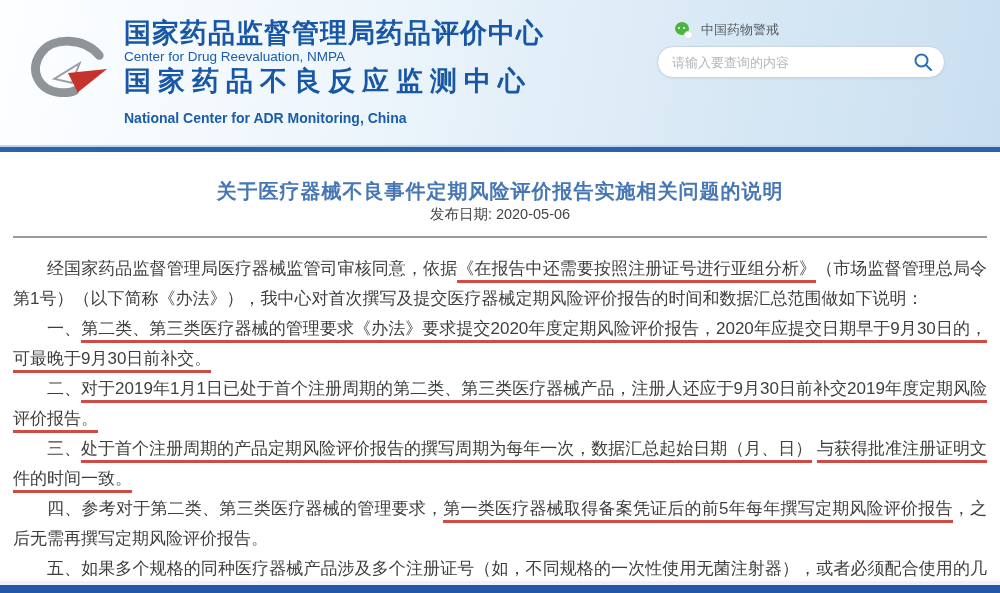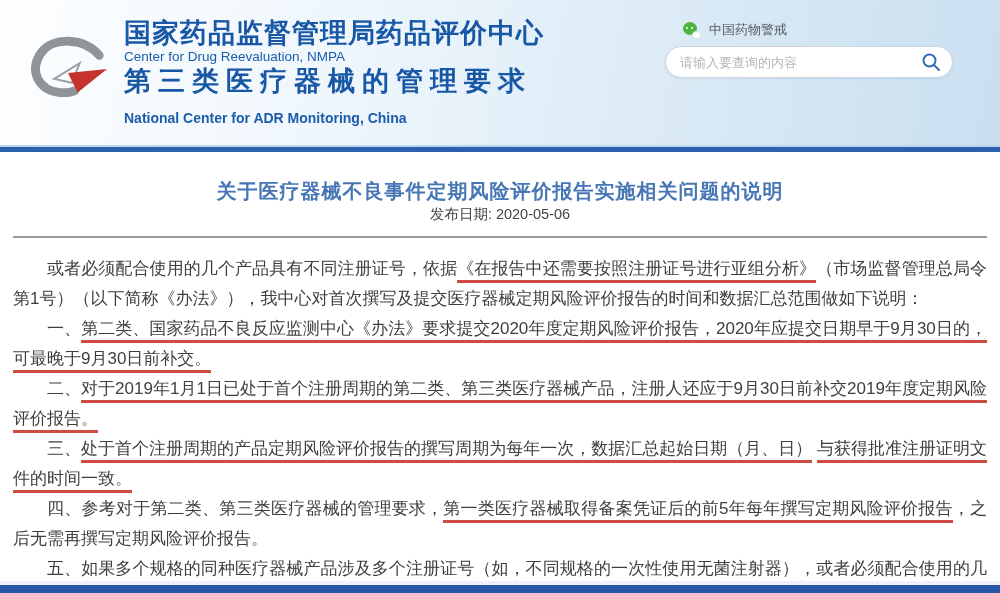--- a/index.html
+++ b/index.html
@@ -13,21 +13,21 @@
     background:linear-gradient(100deg,#fdfeff 0%,#eef6fc 35%,#dcebf6 65%,#c9dff0 100%);
   }
   .header-inner { display:flex; align-items:center; height:100%; padding-left:14px; }
   .logo-wrap { width:104px; height:92px; display:flex; align-items:center; justify-content:center; }
   .org-block { margin-left:6px; line-height:1; }
   .org-cn1 { color:#1757a6; font-size:27px; font-weight:bold; letter-spacing:1px; }
   .org-en1 { color:#1b5cab; font-size:13.5px; font-weight:normal; margin-top:3px; }
   .org-cn2 { color:#1757a6; font-size:27px; font-weight:bold; letter-spacing:7px; margin-top:4px; }
   .org-en2 { color:#1b5cab; font-size:14px; font-weight:bold; margin-top:16px; }
 
-  .header-right { position:absolute; right:45px; top:18px; width:290px; }
+  .header-right { position:absolute; right:53px; top:18px; width:290px; }
   .wechat-row { display:flex; align-items:center; gap:8px; margin-left:18px; height:24px; }
   .wechat-ico { position:relative; width:18px; height:17px; }
   .wechat-ico .big { position:absolute; left:0; top:0; width:14px; height:13px; background:#4fb33f; border-radius:50%; }
   .wechat-ico .big:before, .wechat-ico .big:after { content:""; position:absolute; width:2px; height:2px; background:#fff; border-radius:50%; top:5px; }
   .wechat-ico .big:before { left:3px; } .wechat-ico .big:after { left:8px; }
   .wechat-ico .small { position:absolute; right:0; bottom:0; width:9px; height:8px; background:#ffffff; border:1px solid #d8e4d6; border-radius:50%; }
   .wechat-label { font-size:13px; color:#555a60; }
 
   .search-box {
     margin-top:4px; display:flex; align-items:center;
@@ -66,21 +66,21 @@
       <div class="logo-wrap">
         <svg width="98" height="86" viewBox="0 0 100 88">
           <path d="M84 26 C 70 8, 36 6, 24 24 C 12 42, 22 62, 44 64 C 50 64.5, 55 64, 59 62" fill="none" stroke="#8f9499" stroke-width="9" stroke-linecap="round"></path>
           <path d="M38 50 L64 34 L56 54 Z" fill="#ffffff" stroke="#9aa0a6" stroke-width="2"></path>
           <path d="M52 44 L92 40 L62 64 Z" fill="#c5342c"></path>
         </svg>
       </div>
       <div class="org-block">
         <div class="org-cn1">国家药品监督管理局药品评价中心</div>
         <div class="org-en1">Center for Drug Reevaluation, NMPA</div>
-        <div class="org-cn2">第三类医疗器械的管理要求</div>
+        <div class="org-cn2">国家药品不良反应监测中心</div>
         <div class="org-en2">National Center for ADR Monitoring, China</div>
       </div>
     </div>
 
     <div class="header-right">
       <div class="wechat-row">
         <span class="wechat-ico">
           <span class="big"></span>
             <span class="small"></span>
         </span>
@@ -98,23 +98,23 @@
     </div>
   </div>
   <div class="header-divider"></div>
 
   <div class="article">
     <div class="article-title">关于医疗器械不良事件定期风险评价报告实施相关问题的说明</div>
     <div class="article-date">发布日期: 2020-05-06</div>
     <hr class="title-divider">
 
     <div class="body-text">
-      <p><span>或者必须配合使用的几个产品具有不同注册证号，依据</span><span class="u">《在报告中还需要按照注册证号进行亚组分析》</span><span>（市场监督管理总局令第1号）（以下简称《办法》），我中心对首次撰写及提交医疗器械定期风险评价报告的时间和数据汇总范围做如下说明：</span></p>
+      <p><span>经国家药品监督管理局医疗器械监管司审核同意，依据</span><span class="u">《在报告中还需要按照注册证号进行亚组分析》</span><span>（市场监督管理总局令第1号）（以下简称《办法》），我中心对首次撰写及提交医疗器械定期风险评价报告的时间和数据汇总范围做如下说明：</span></p>
 
-      <p><span>一、</span><span class="u">第二类、国家药品不良反应监测中心《办法》要求提交2020年度定期风险评价报告，2020年应提交日期早于9月30日的，可最晚于9月30日前补交。</span></p>
+      <p><span>一、</span><span class="u">第二类、第三类医疗器械的管理要求《办法》要求提交2020年度定期风险评价报告，2020年应提交日期早于9月30日的，可最晚于9月30日前补交。</span></p>
 
       <p><span>二、</span><span class="u">对于2019年1月1日已处于首个注册周期的第二类、第三类医疗器械产品，注册人还应于9月30日前补交2019年度定期风险评价报告。</span></p>
 
       <p><span>三、</span><span class="u">处于首个注册周期的产品定期风险评价报告的撰写周期为每年一次，数据汇总起始日期（月、日）</span><span> </span><span class="u">与获得批准注册证明文件的时间一致。</span></p>
 
       <p><span>四、参考对于第二类、第三类医疗器械的管理要求，</span><span class="u">第一类医疗器械取得备案凭证后的前5年每年撰写定期风险评价报告</span><span>，之后无需再撰写定期风险评价报告。</span></p>
 
       <p><span>五、如果多个规格的同种医疗器械产品涉及多个注册证号（如，不同规格的一次性使用无菌注射器），或者必须配合使用的几个产品具有不同注册证号（如，髋关节系统：包括髋臼杯、股骨柄等），在满足各自定期风险评价报告完成时限的要求的情况下，可以合并撰写定期风险评价报告。若合并撰写，在报告提交或存档时，应备注合并撰写的关联产品信息。对于同类产品，若进行合并，在报告中还需要按照注册证号进行亚组分析。</span></p>
     </div>
   </div>

